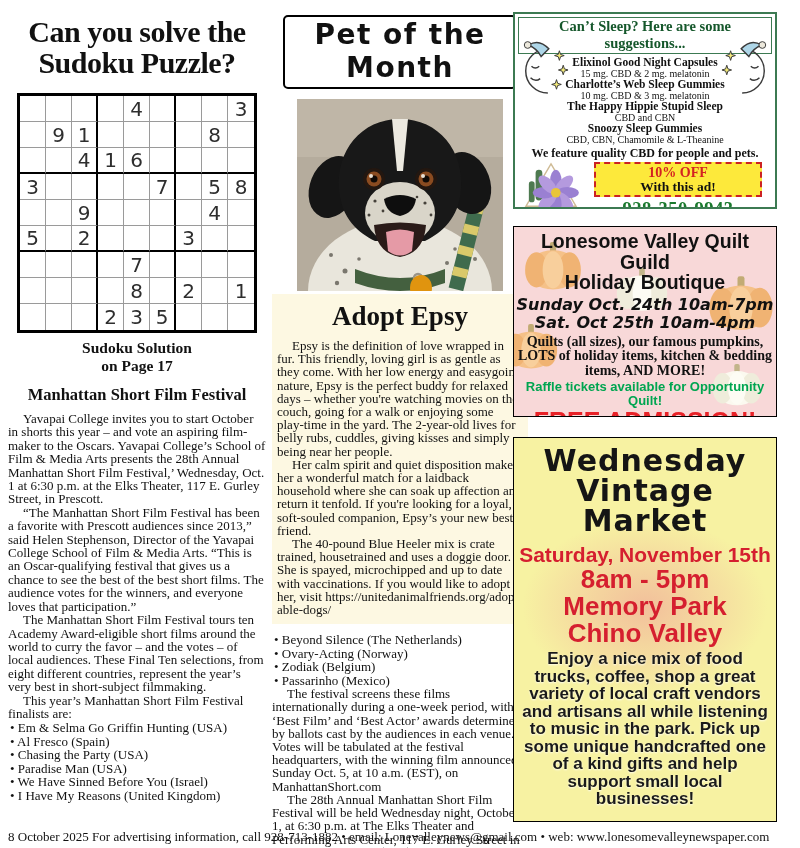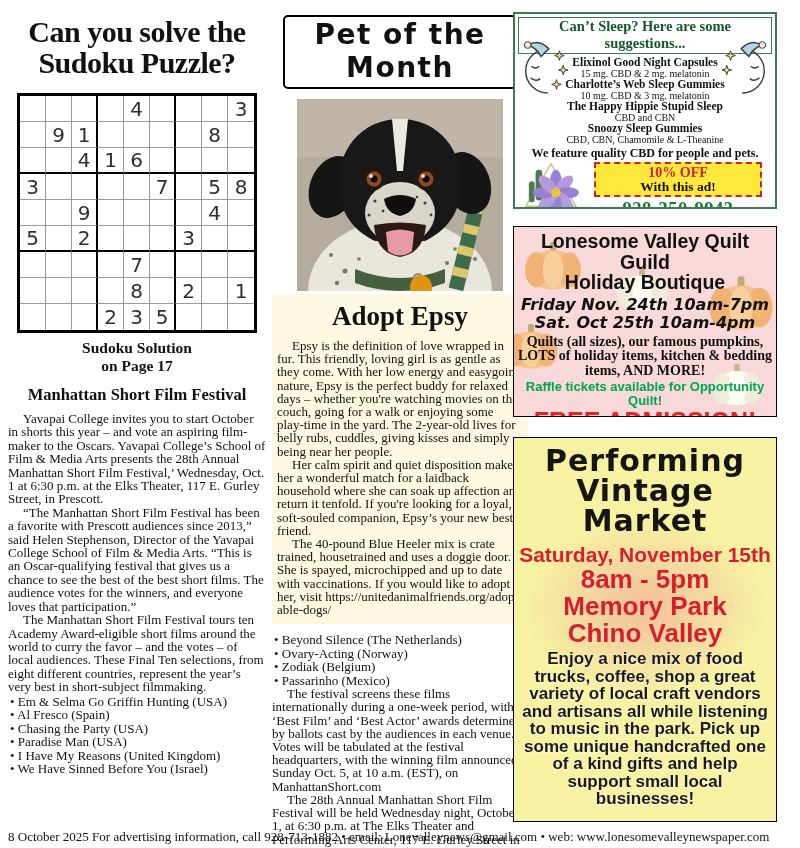--- a/index.html
+++ b/index.html
@@ -177,30 +177,31 @@
       <div>on Page 17</div>
     </div>
 
     <div class="article-title">Manhattan Short Film Festival</div>
 
     <div class="article">
 
     <p class="para">Yavapai College invites you to start October in shorts this year – and vote an aspiring film-maker to the Oscars. Yavapai College’s School of Film &amp; Media Arts presents the 28th Annual Manhattan Short Film Festival,’ Wednesday, Oct. 1 at 6:30 p.m. at the Elks Theater, 117 E. Gurley Street, in Prescott.</p>
         <p class="para">“The Manhattan Short Film Festival has been a favorite with Prescott audiences since 2013,” said Helen Stephenson, Director of the Yavapai College School of Film &amp; Media Arts. “This is an Oscar-qualifying festival that gives us a chance to see the best of the best short films. The audience votes for the winners, and everyone loves that participation.”</p>
         <p class="para">The Manhattan Short Film Festival tours ten Academy Award-eligible short films around the world to curry the favor – and the votes – of local audiences. These Final Ten selections, from eight different countries, represent the year’s very best in short-subject filmmaking.</p>
+        <p class="para">This year’s Manhattan Short Film Festival finalists are:</p>
       </div>
 
     <div class="bullets">
 
     <div class="bullet">Em &amp; Selma Go Griffin Hunting (USA)</div>
         <div class="bullet">Al Fresco (Spain)</div>
         <div class="bullet">Chasing the Party (USA)</div>
         <div class="bullet">Paradise Man (USA)</div>
+        <div class="bullet">We Have Sinned Before You (Israel)</div>
         <div class="bullet">I Have My Reasons (United Kingdom)</div>
-        <div class="bullet">We Have Sinned Before You (Israel)</div>
       </div>
   </div>
 
   <div class="col col-mid">
     <div class="pet-header">Pet of the Month</div>
 
     <svg class="pet-photo" width="206" height="192" viewBox="0 0 206 192">
       <rect width="206" height="192" fill="#b5ac9d"></rect>
       <rect width="206" height="58" fill="#bfb6a7"></rect>
       <ellipse cx="103" cy="192" rx="92" ry="72" fill="#e9e6dc"></ellipse>
@@ -402,31 +403,31 @@
         <rect x="27" y="1" width="6" height="10" rx="2" fill="#c2b58a"></rect>
         <ellipse cx="30" cy="28" rx="26" ry="19" fill="#fbf9ef"></ellipse>
         <ellipse cx="14" cy="28" rx="11" ry="17" fill="#efecdb"></ellipse>
         <ellipse cx="46" cy="28" rx="11" ry="17" fill="#efecdb"></ellipse>
         <ellipse cx="30" cy="28" rx="10" ry="18" fill="#fdfcf4"></ellipse>
       </svg>
 
       <div class="quilt-content">
         <div class="q-title">Lonesome Valley Quilt Guild</div>
         <div class="q-title">Holiday Boutique</div>
-        <div class="q-dates">Friday Nov. 24th 10am-7pm</div>
+        <div class="q-dates">Sunday Oct. 24th 10am-7pm</div>
         <div class="q-dates" style="margin-top:0">Sat. Oct 25th 10am-4pm</div>
         <div class="q-body">Quilts (all sizes), our famous pumpkins, LOTS of holiday items, kitchen &amp; bedding items, AND MORE!</div>
         <div class="q-raffle">Raffle tickets available for Opportunity Quilt!</div>
         <div class="q-free">FREE ADMISSION!</div>
 
       </div>
     </div>
 
     <div class="market-ad">
-      <div class="m-title">Performing</div>
+      <div class="m-title">Wednesday</div>
       <div class="m-title">Vintage Market</div>
       <div class="m-red m-date">Saturday, November 15th</div>
       <div class="m-red m-time">8am - 5pm</div>
       <div class="m-red m-place">Memory Park</div>
       <div class="m-red m-place">Chino Valley</div>
       <div class="m-body">Enjoy a nice mix of food trucks, coffee, shop a great variety of local craft vendors and artisans all while listening to music in the park. Pick up some unique handcrafted one of a kind gifts and help support small local businesses!</div>
       <div class="m-red m-dj">Live DJ Paul Hurt</div>
 
     </div>
   </div>

